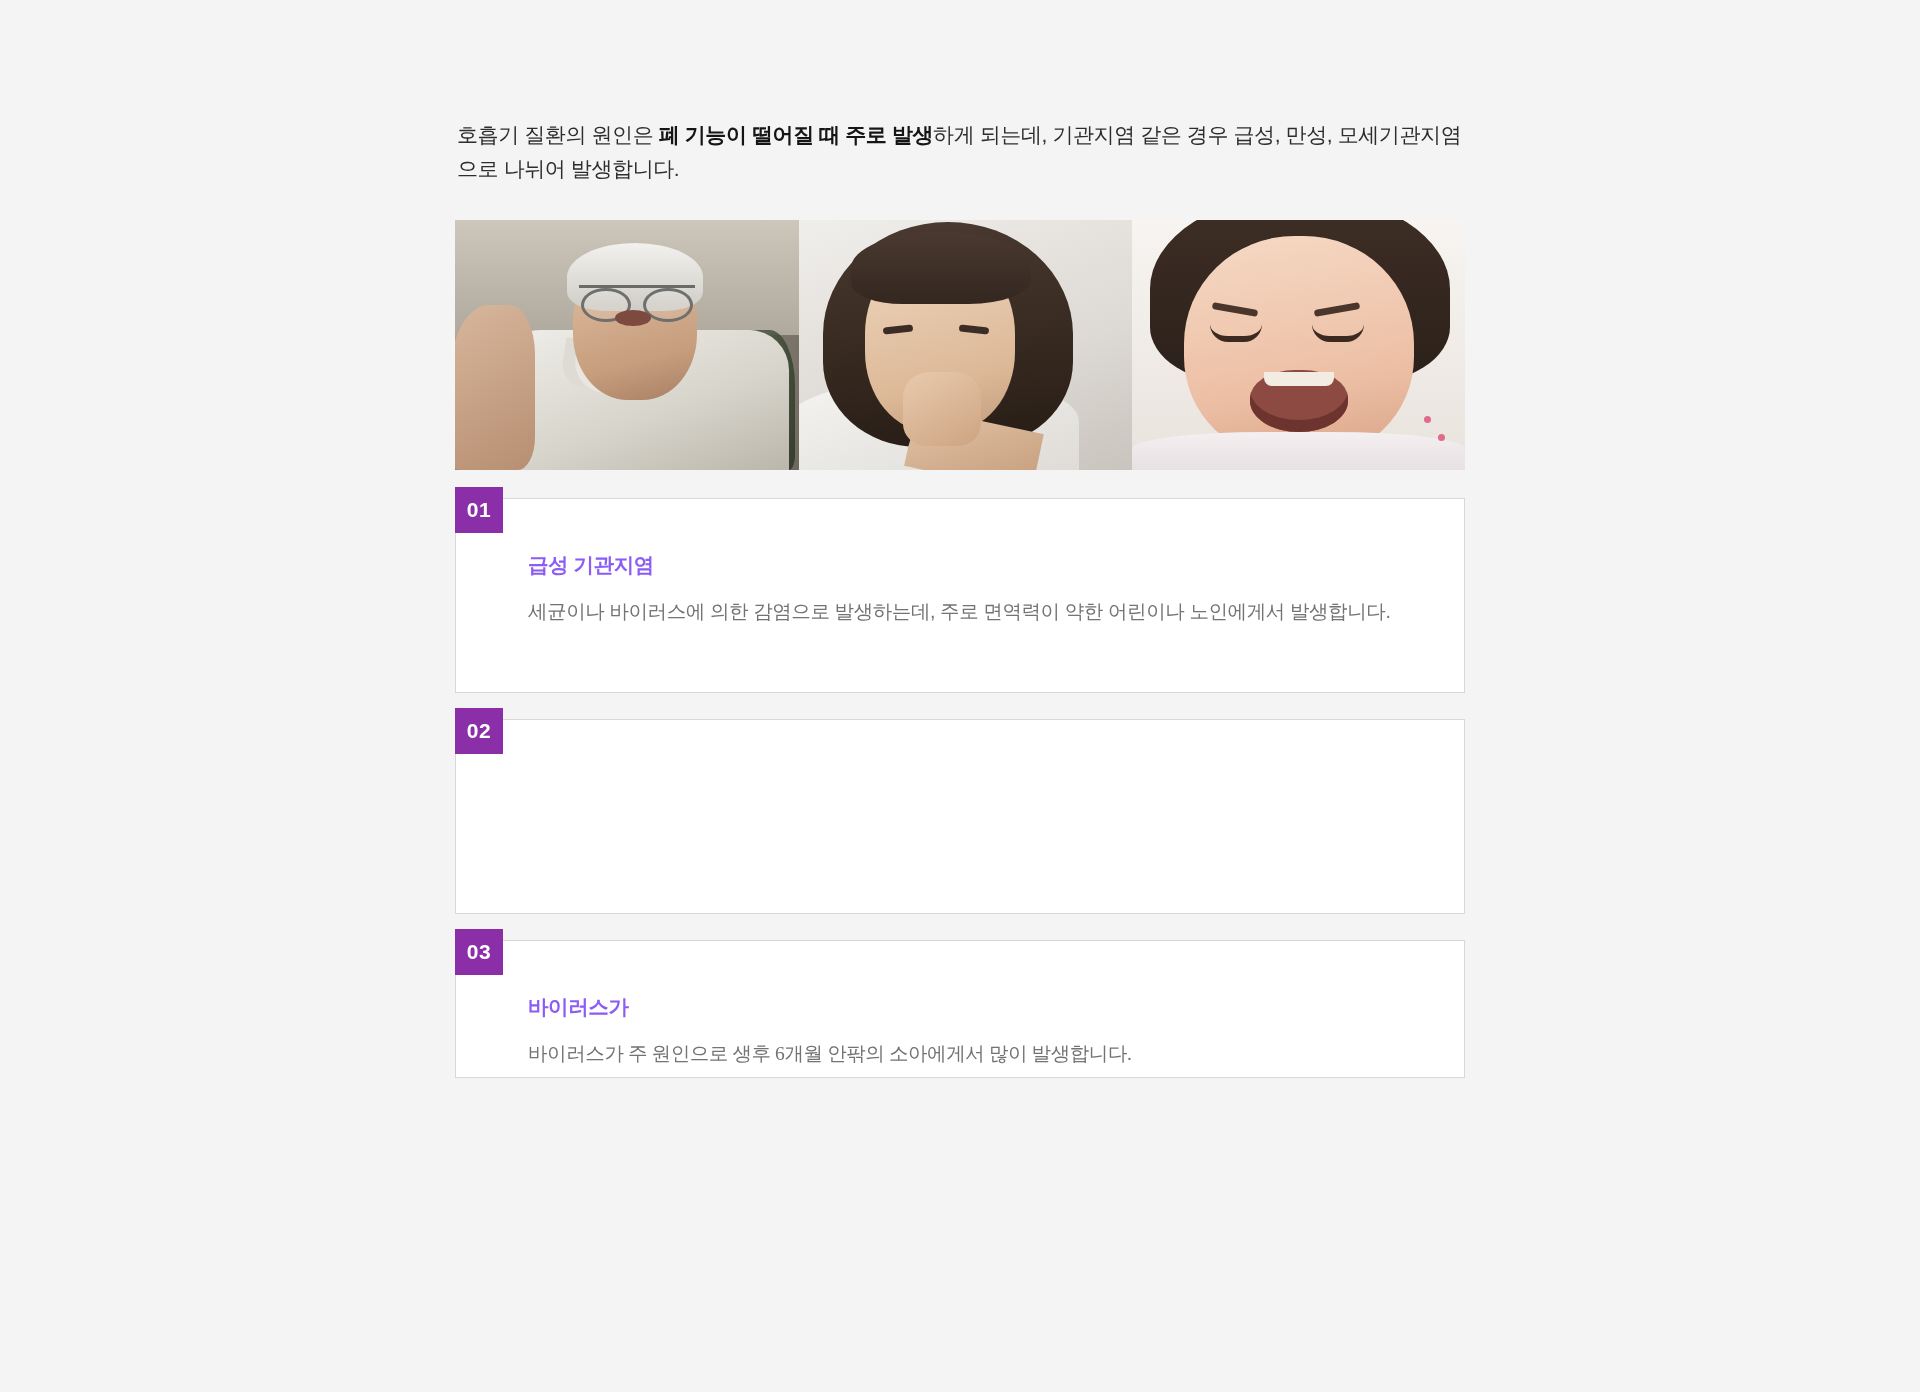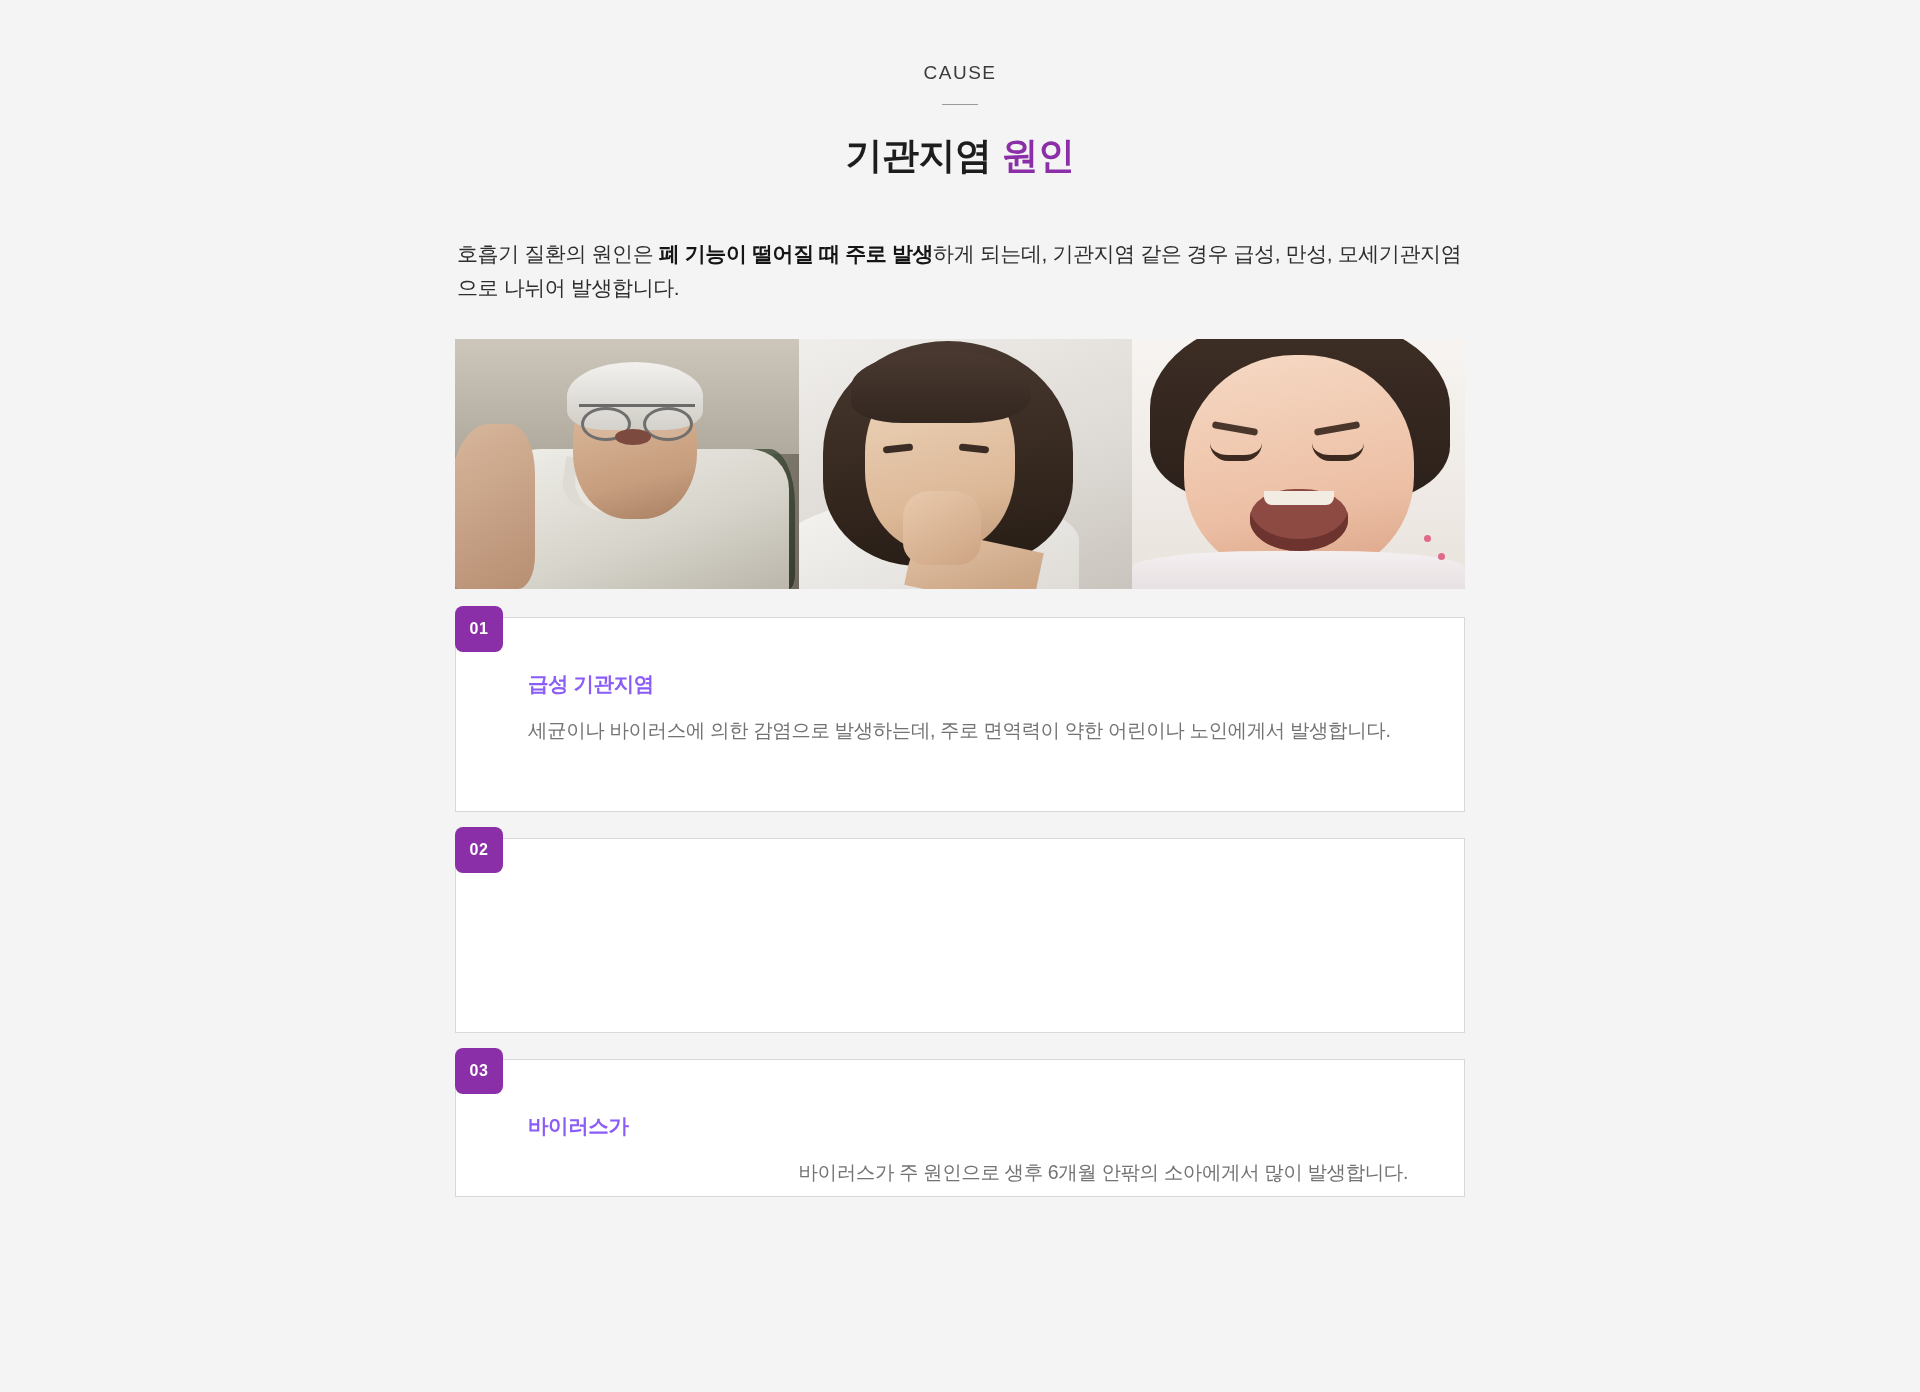--- a/index.html
+++ b/index.html
@@ -253,27 +253,26 @@
   .card.c3 { height: 138px; margin-bottom: 0; }
 
   .card-num {
     position: absolute;
     left: -1px;
     top: -12px;
     width: 48px;
     height: 46px;
     background: #8a2fa8;
     color: #fff;
-    font-size: 16px;
+    font-size: 21px;
     font-weight: bold;
     display: flex;
     align-items: center;
     justify-content: center;
     letter-spacing: 0.5px;
-    border-radius: 8px;
   }
 
   .card-body {
     padding: 52px 54px 0 72px;
   }
   .card-title {
     font-size: 20.5px;
     font-weight: bold;
     color: #8b5cf6;
     letter-spacing: -0.4px;
@@ -281,33 +280,28 @@
   .card-desc {
     margin-top: 17px;
     font-size: 19.5px;
     line-height: 1.62;
     color: #737373;
     letter-spacing: -0.4px;
     text-align: justify;
     text-justify: inter-word;
     max-width: 880px;
   }
-  .card-desc.nojustify { text-align: right; }
+  .card-desc.nojustify { text-align: left; font-family: Liberation Serif, serif; }
 </style>
 </head>
 <body>
 
 <div class="page">
   <div class="content">
 
-    <div>
-      <div class="eyebrow">CAUSE</div>
-      <div class="eyebrow-rule"></div>
-      <h1 class="headline"><span>기관지염 </span><span class="accent">원인</span></h1>
-    </div>
 
     <p class="intro"><span>호흡기 질환의 원인은 </span><b>폐 기능이 떨어질 때 주로 발생</b><span>하게 되는데, 기관지염 같은 경우 급성, 만성, 모세기관지염으로 나뉘어 발생합니다.</span></p>
 
     <div class="photos">
 
       <div class="photo p1">
         <div class="bg"></div>
           <div class="wall"></div>
           <div class="plant"></div>
         <div class="body"></div>

